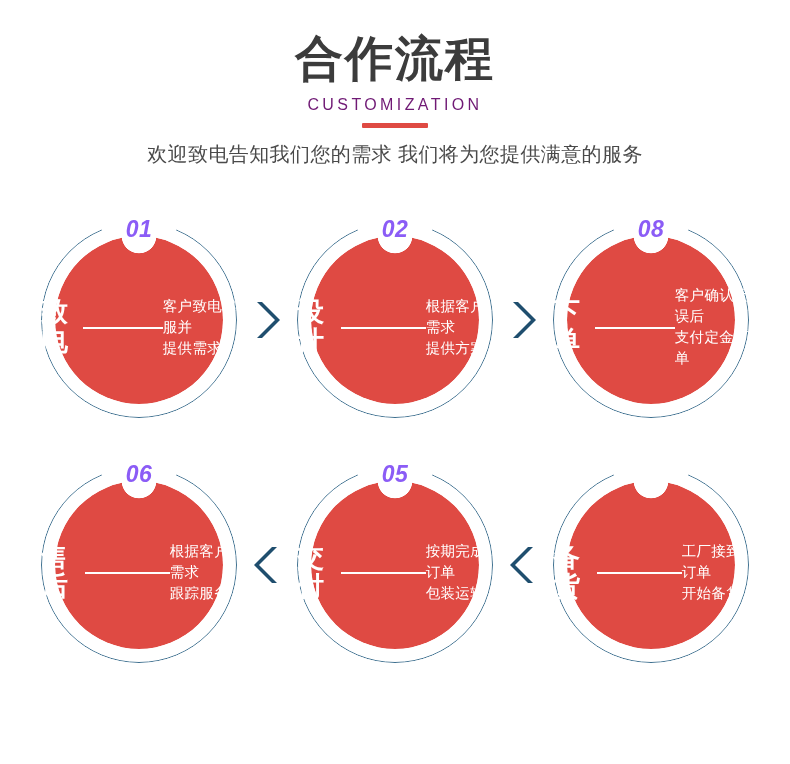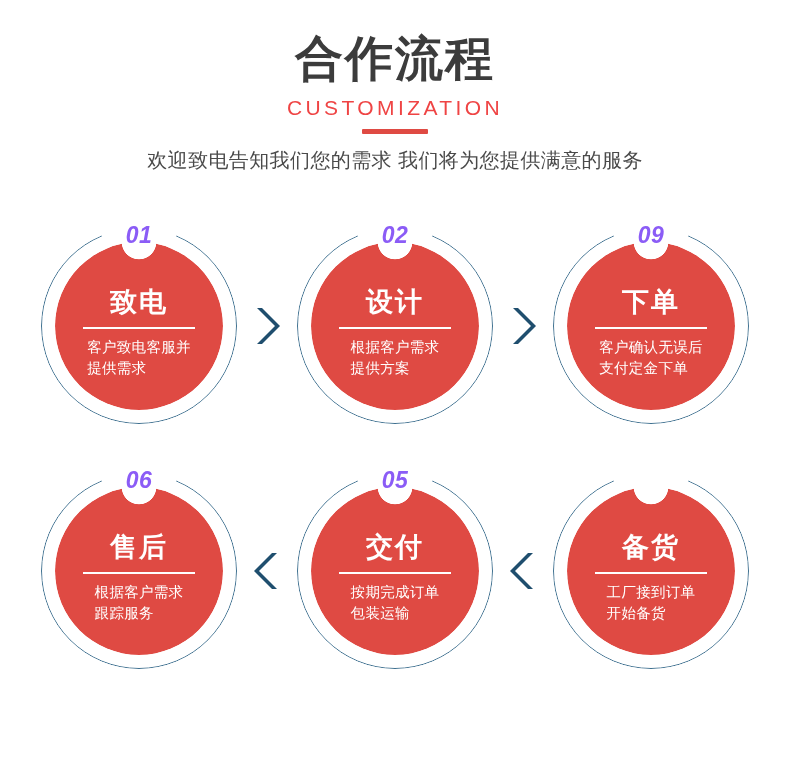--- a/index.html
+++ b/index.html
@@ -24,23 +24,23 @@
   .main-title {
     font-size: 48px;
     font-weight: bold;
     color: #3c3c3c;
     letter-spacing: 2px;
     line-height: 1.12;
     margin: 0;
   }
   .sub-en {
     margin-top: 10px;
-    font-size: 21px;
+    font-size: 16px;
     letter-spacing: 3.4px;
-    color: #ef4444;
+    color: #701a75;
     font-weight: normal;
   }
   .title-rule {
     margin: 9px auto 0 auto;
     width: 66px;
     height: 5px;
     background: #df4a43;
     border-radius: 1px;
   }
   .tagline {
@@ -114,21 +114,21 @@
 
   
   .node-content {
     position: absolute;
     left: 0;
     top: 0;
     width: 100%;
     height: 100%;
     z-index: 2;
     display: flex;
-    flex-direction: column;
+    flex-direction: row;
     align-items: center;
     justify-content: center;
     padding-top: 14px;
     box-sizing: border-box;
   }
   .node-heading {
     font-size: 27px;
     font-weight: bold;
     color: #ffffff;
     letter-spacing: 2px;
@@ -208,21 +208,21 @@
 
     <div class="chev">
       <svg width="30" height="42" viewBox="0 0 30 42" aria-hidden="true">
         <path d="M5 3 L23 21 L5 39 L10 39 L28 21 L10 3 Z" fill="#1f4e6e"></path>
       </svg>
     </div>
 
     <div class="node">
       <div class="ring"></div>
       <div class="disc"></div>
-      <div class="node-num">09</div>
+      <div class="node-num">08</div>
       <div class="node-content">
         <div class="node-heading">下单</div>
         <div class="node-divider"></div>
         <div class="node-desc">
           <div>客户确认无误后</div>
           <div>支付定金下单</div>
         </div>
       </div>
     </div>
 

